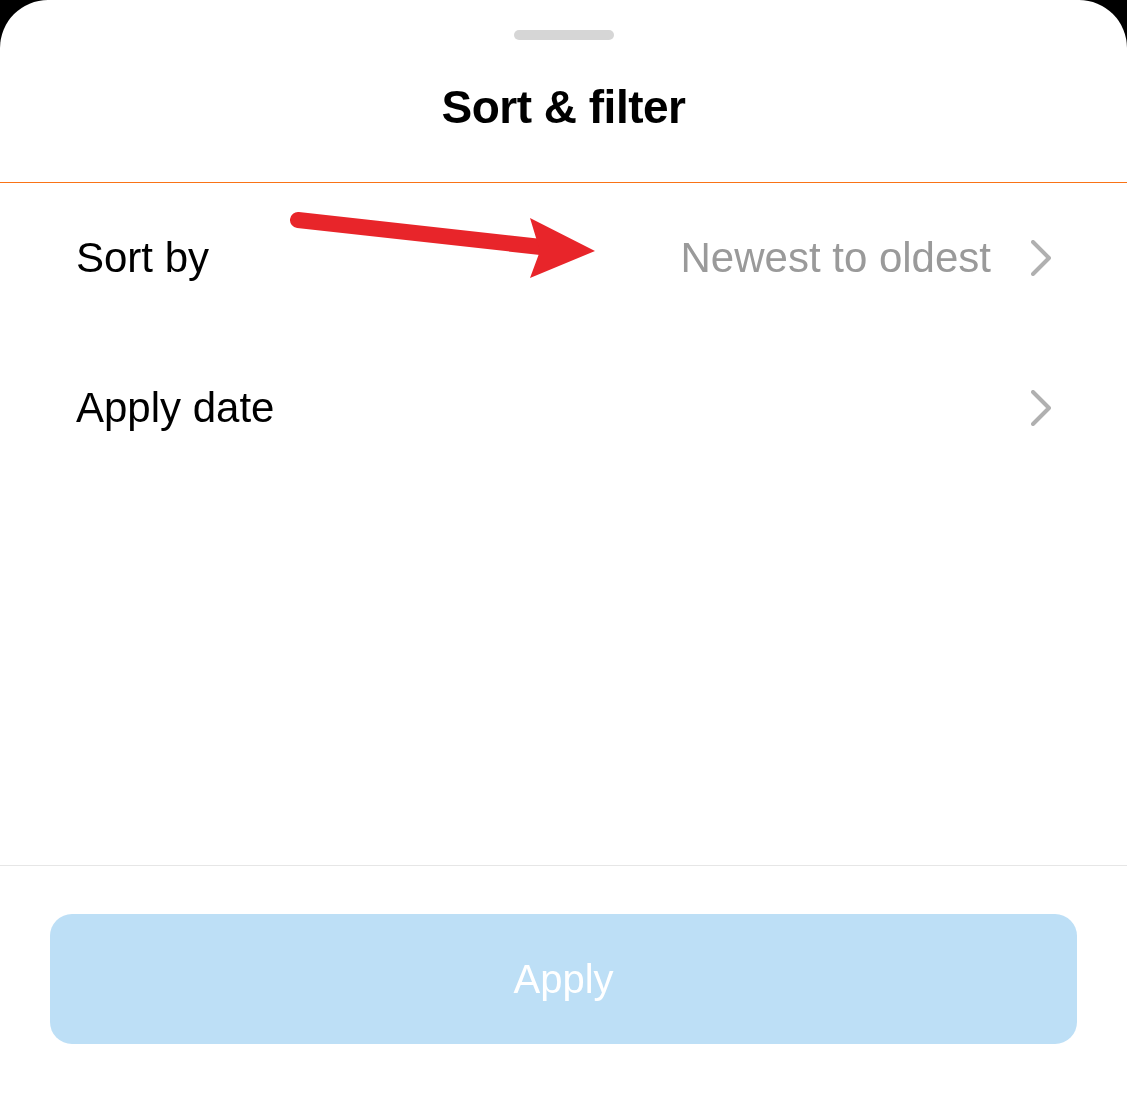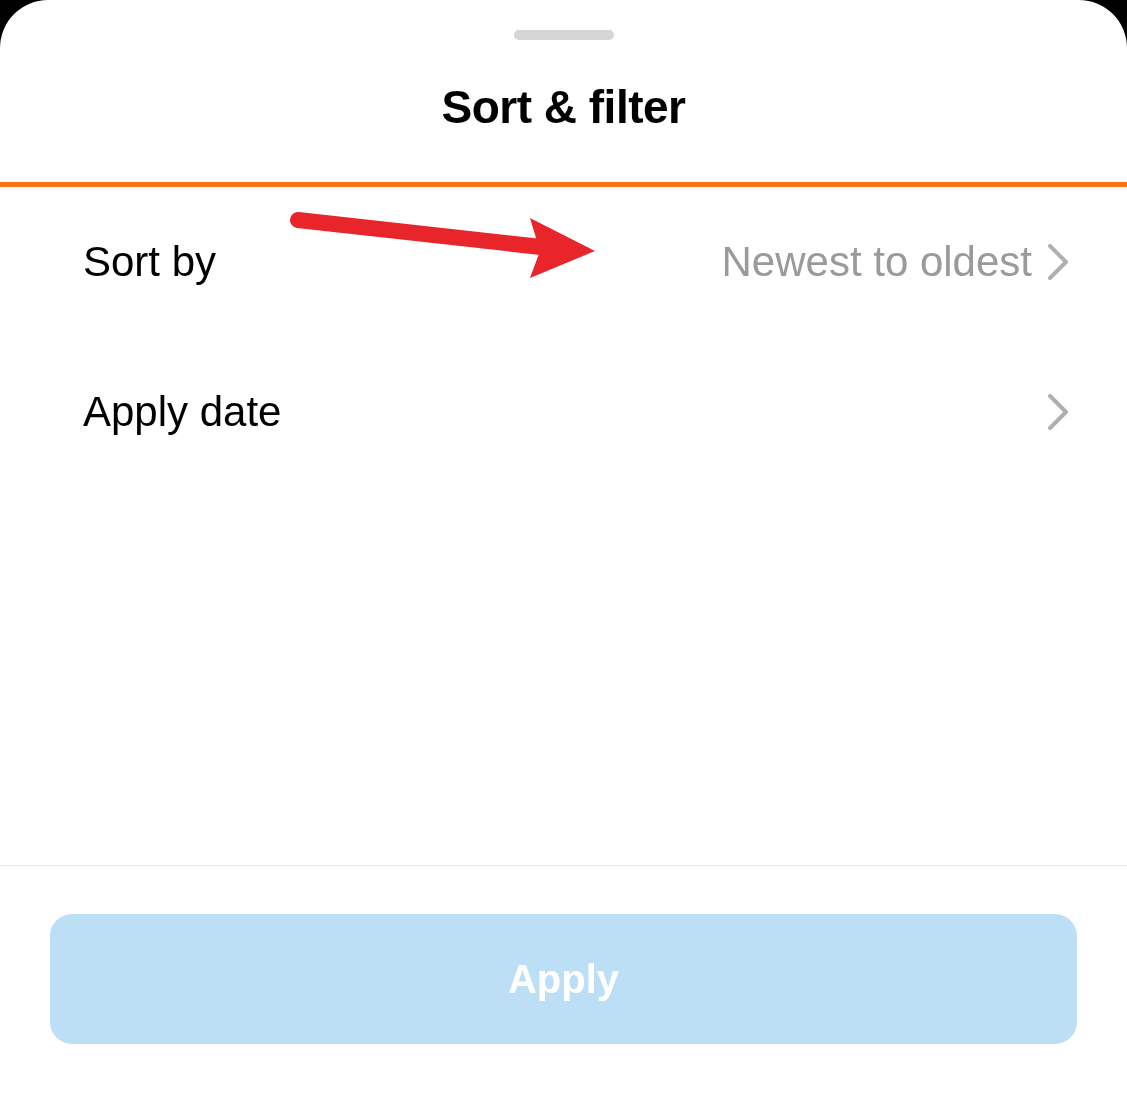--- a/index.html
+++ b/index.html
@@ -29,49 +29,48 @@
     .drag-handle {
       width: 100px;
       height: 10px;
       background: #d6d6d6;
       border-radius: 5px;
       margin: 30px auto 0 auto;
     }
     .header {
       text-align: center;
       padding: 40px 0 48px 0;
-      border-bottom: 5px solid #f97316;
+      border-bottom: 1px solid #f97316;
     }
     .header-title {
       font-size: 46px;
       font-weight: 700;
       color: #000;
       letter-spacing: -0.5px;
     }
     .rows {
       flex: 1;
-      padding: 0 59px;
-      margin-left: 24px;
+      padding: 0 76px;
     }
     .row {
       display: flex;
       align-items: center;
       justify-content: space-between;
       height: 150px;
       cursor: pointer;
     }
     .row-label {
       font-size: 42px;
       font-weight: 400;
       color: #000;
     }
     .row-right {
       display: flex;
       align-items: center;
-      gap: 16px;
+      gap: 40px;
     }
     .row-value {
       font-size: 42px;
       font-weight: 400;
       color: #9a9a9a;
     }
     .chevron {
       width: 20px;
       height: 36px;
       flex-shrink: 0;
@@ -85,21 +84,21 @@
       border-top: 1px solid #e6e6e6;
       padding: 48px 50px 60px 50px;
     }
     .apply-button {
       width: 100%;
       height: 130px;
       background: #bddff6;
       border: none;
       border-radius: 22px;
       font-size: 40px;
-      font-weight: 700;
+      font-weight: 400;
       color: #fff;
       cursor: pointer;
     }
     .annotation-arrow {
       position: absolute;
       top: 204px;
       left: 290px;
       pointer-events: none;
     }
   </style>

